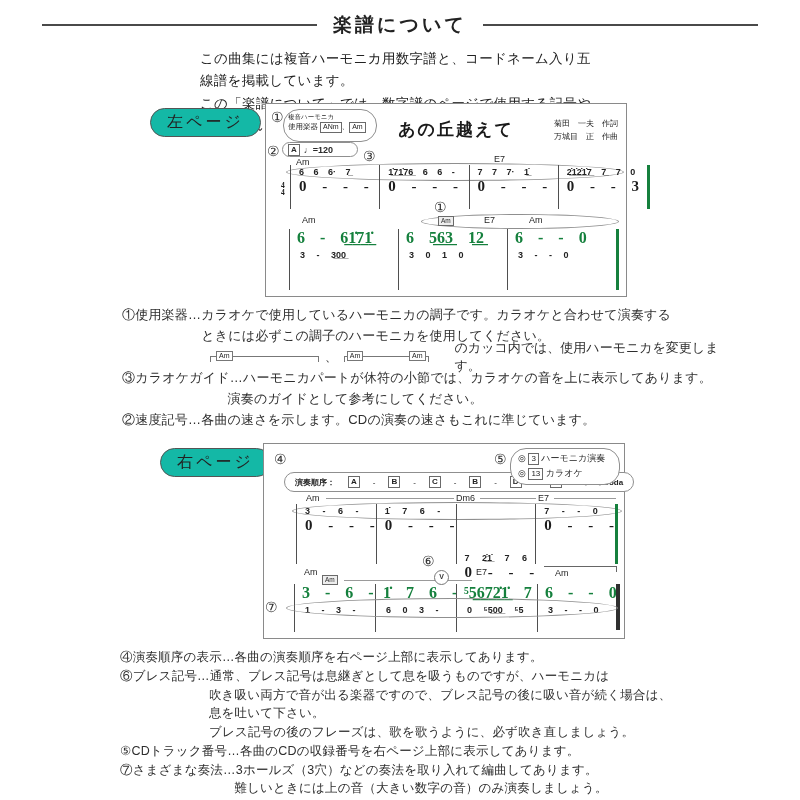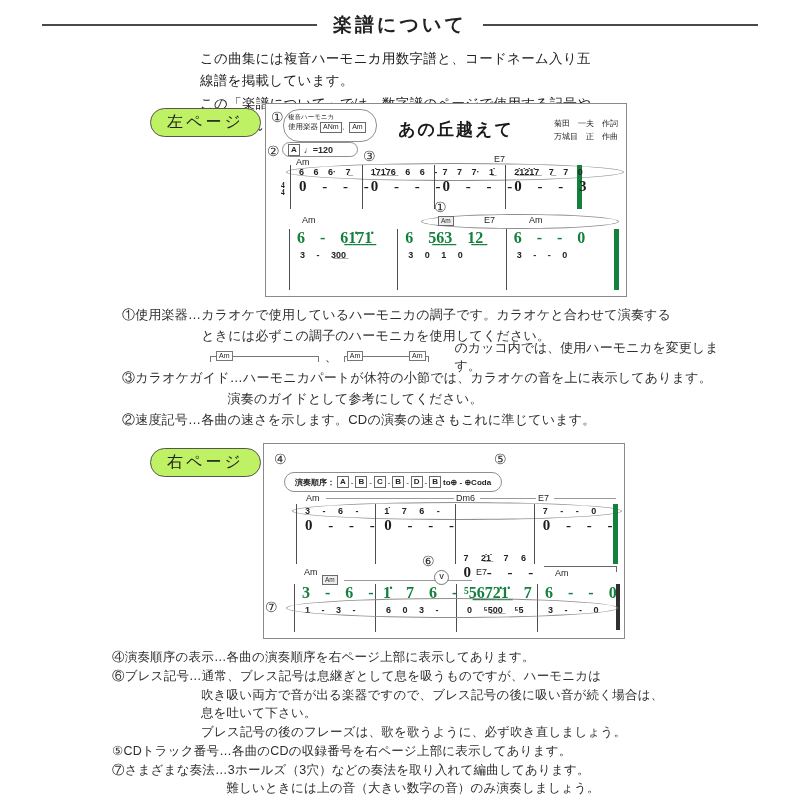--- a/index.html
+++ b/index.html
@@ -5,59 +5,59 @@
   html,body{margin:0;padding:0;width:800px;height:800px;background:#fff;overflow:hidden;}
   body{position:relative;font-family:"Liberation Sans",sans-serif;color:#2b2b2b;}
   
   .header{position:absolute;left:42px;right:42px;top:12px;display:flex;align-items:center;gap:16px;}
   .header .rule{flex:1;height:2px;background:#4a4a4a;}
   .header .ttl{font-family:"Liberation Serif",serif;font-weight:bold;font-size:19px;letter-spacing:3px;color:#222;}
   .intro{position:absolute;top:48px;left:50%;transform:translateX(-50%);white-space:pre-line;
          font-size:13.5px;line-height:1.65;color:#222;letter-spacing:.3px;}
   
   .pagelabel{position:absolute;border:1.5px solid #555;border-radius:18px;padding:3px 16px;
-             font-family:Liberation Serif, serif;font-size:16px;letter-spacing:3px;color:#222;background:#bef264;}
+             font-family:Liberation Serif, serif;font-size:16px;letter-spacing:3px;color:#222;background:#14b8a6;}
   
   .scorebox{position:absolute;border:1px solid #8a8a8a;background:#fff;}
   .oval{position:absolute;border:1px solid #8f8f8f;border-radius:50%;pointer-events:none;}
   .pill{position:absolute;border:1px solid #8f8f8f;background:#fff;}
   .mk{position:absolute;font-size:14px;color:#333;line-height:1;}
   .bx{display:inline-block;border:1px solid #6a6a6a;padding:0 2px;line-height:1.25;background:#fff;}
   .ch{position:absolute;font-size:9px;color:#1f1f1f;line-height:1;background:transparent;}
   .chline{position:absolute;height:1px;background:#9a9a9a;}
   .sys{position:absolute;display:flex;}
   .ms{flex:1 1 0;border-left:1px solid #4f4f4f;position:relative;min-width:0;}
-  .endbar{border-right:5px solid #15803d;}
+  .endbar{border-right:3px solid #15803d;}
   .guide{display:block;font-size:9px;font-weight:bold;color:#222;word-spacing:7px;padding:2px 0 0 8px;white-space:nowrap;}
   .main1{display:block;font-family:"Liberation Serif",serif;font-weight:bold;font-size:15px;color:#1c1c1c;
          word-spacing:12px;padding:1px 0 0 8px;white-space:nowrap;}
   .main2{display:block;font-family:"Liberation Serif",serif;font-weight:bold;font-size:16px;color:#15803d;
          word-spacing:11px;padding:0 0 0 7px;white-space:nowrap;}
   .sub{display:block;font-size:9px;font-weight:bold;color:#222;word-spacing:9px;padding:3px 0 0 10px;white-space:nowrap;}
   .tsig{position:absolute;font-family:"Liberation Serif",serif;font-weight:bold;font-size:7.5px;line-height:.95;text-align:center;color:#1c1c1c;}
   .credits{position:absolute;font-size:8px;line-height:1.6;color:#222;white-space:pre-line;text-align:left;margin-left:27px;}
   .songtitle{position:absolute;font-family:"Liberation Serif",serif;font-weight:bold;font-size:17px;letter-spacing:2px;color:#1a1a1a;}
   .tinyline{font-size:6.5px;line-height:1.4;color:#222;text-align:left;white-space:nowrap;}
   .keyline{font-size:7.5px;line-height:1.5;color:#222;white-space:nowrap;}
   .breath{position:absolute;width:13px;height:13px;border:1px solid #777;border-radius:50%;
           font-size:7px;font-weight:bold;text-align:center;line-height:12px;color:#333;background:#fff;}
   .finalbar{position:absolute;background:#2f2f2f;}
   .ovl-r{position:absolute;border-top:1px solid #666;border-right:1px solid #666;height:5px;}
   
   .note{white-space:pre-line;font-size:13px;line-height:1.62;color:#2e2e2e;letter-spacing:.2px;}
   .notes-left{position:absolute;left:122px;top:304px;width:600px;}
-  .notes-right{position:absolute;left:112px;top:648px;width:620px;}
+  .notes-right{position:absolute;left:120px;top:648px;width:620px;}
   .note-sm{white-space:pre-line;font-size:12.5px;line-height:1.5;color:#2e2e2e;letter-spacing:.2px;}
   .bracket-row{height:21px;display:flex;align-items:center;margin-left:88px;font-size:13px;color:#2e2e2e;}
   .kbr{display:inline-block;position:relative;height:1px;border-top:1px solid #777;vertical-align:middle;}
   .kbr::before,.kbr::after{content:"";position:absolute;top:0;width:1px;height:5px;background:#777;}
   .kbr::before{left:0;}
   .kbr::after{right:0;}
   .kbx{position:absolute;top:-6px;font-size:7px;border:1px solid #777;background:#fff;padding:0 2px;line-height:1.2;color:#222;}
-  .seqrow{display:flex;align-items:center;gap:2px;font-size:8px;color:#222;white-space:nowrap;}
+  .seqrow{display:flex;align-items:center;gap:13px;font-size:8px;color:#222;white-space:nowrap;}
   .seqrow .bx{font-size:8px;font-weight:bold;}
   .trackline{font-size:9px;line-height:1.7;color:#222;white-space:nowrap;}
   .trackline .bx{font-size:8px;}
 </style>
 </head>
 <body>
 
 <div class="header">
   <div class="rule"></div>
   <div class="ttl">楽譜について</div>
@@ -93,21 +93,21 @@
   <span class="mk" style="left:97px;top:45px;">③</span>
   <span class="ch" style="left:228px;top:51px;">E7</span>
 
   <div class="oval" style="left:20px;top:59px;width:336px;height:16px;"></div>
 
   <div class="tsig" style="left:15px;top:78px;">
     <div>4</div>
     <div>4</div>
   </div>
 
-  <div class="sys" style="left:24px;top:61px;width:292px;height:44px;">
+  <div class="sys" style="left:24px;top:61px;width:360px;height:44px;">
     <div class="ms">
       <span class="guide">6 6 6· 7̲</span>
       <span class="main1">0 - - -</span>
     </div>
     <div class="ms">
       <span class="guide">1̲̇7̲1̲̇7̲6̲ 6 6 -</span>
       <span class="main1">0 - - -</span>
     </div>
     <div class="ms">
       <span class="guide">7 7 7· 1̲̇</span>
@@ -154,21 +154,21 @@
       <span class="kbx" style="left:3px;">Am</span>
       <span class="kbx" style="right:3px;">Am</span>
     </span>
     <span style="margin-left:26px;">のカッコ内では、使用ハーモニカを変更します。</span>
   </div>
   <div class="note">③カラオケガイド…ハーモニカパートが休符の小節では、カラオケの音を上に表示してあります。
 　　　　　　　　演奏のガイドとして参考にしてください。</div>
   <div class="note">②速度記号…各曲の速さを示します。CDの演奏の速さもこれに準じています。</div>
 </div>
 
-<div class="pagelabel" style="left:150px;top:448px;">右ページ</div>
+<div class="pagelabel" style="left:160px;top:448px;">右ページ</div>
 
 <div class="scorebox" style="left:263px;top:443px;width:360px;height:194px;">
 
   <span class="mk" style="left:10px;top:8px;">④</span>
   <div class="pill" style="left:20px;top:28px;height:20px;border-radius:10px;display:flex;align-items:center;padding:0 10px;box-sizing:border-box;">
     <div class="seqrow">
       <span style="font-weight:bold;">演奏順序：</span>
       <span class="bx">A</span>
         <span>-</span>
       <span class="bx">B</span>
@@ -178,20 +178,32 @@
       <span class="bx">B</span>
         <span>-</span>
       <span class="bx">D</span>
         <span>-</span>
       <span class="bx">B</span>
       <span style="font-weight:bold;">to⊕ - ⊕Coda</span>
     </div>
   </div>
 
   <span class="mk" style="left:230px;top:8px;">⑤</span>
+  <div class="pill" style="left:246px;top:4px;width:110px;height:37px;border-radius:16px;padding:2px 7px;box-sizing:border-box;">
+    <div class="trackline">
+      <span>◎</span>
+      <span class="bx">3</span>
+      <span>ハーモニカ演奏</span>
+    </div>
+    <div class="trackline">
+      <span>◎</span>
+      <span class="bx">13</span>
+      <span>カラオケ</span>
+    </div>
+  </div>
 
   <span class="ch" style="left:42px;top:50px;">Am</span>
   <span class="ch" style="left:192px;top:50px;">Dm6</span>
   <span class="ch" style="left:274px;top:50px;">E7</span>
   <div class="chline" style="left:62px;top:54px;width:128px;"></div>
   <div class="chline" style="left:216px;top:54px;width:56px;"></div>
   <div class="chline" style="left:290px;top:54px;width:62px;"></div>
 
   <div class="oval" style="left:28px;top:58px;width:328px;height:16px;"></div>
 

